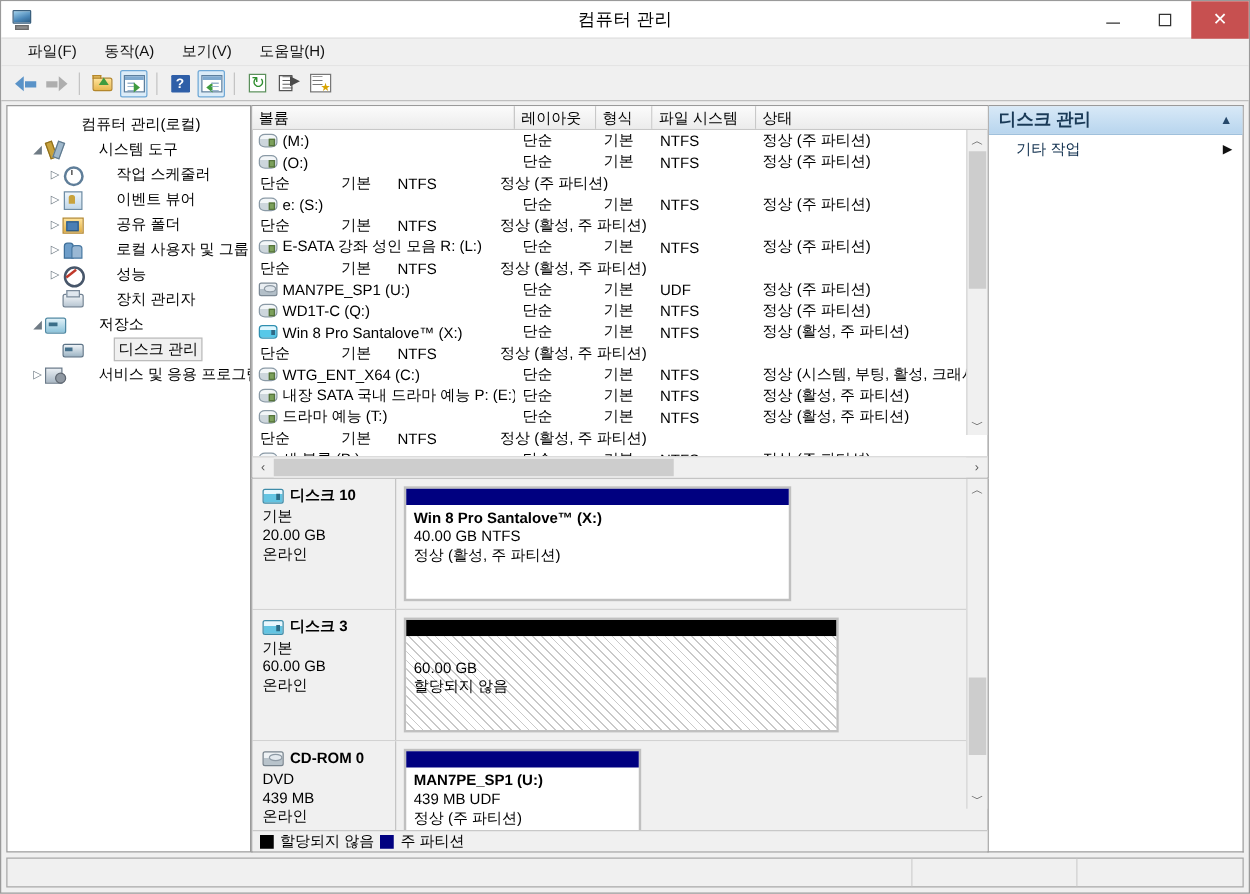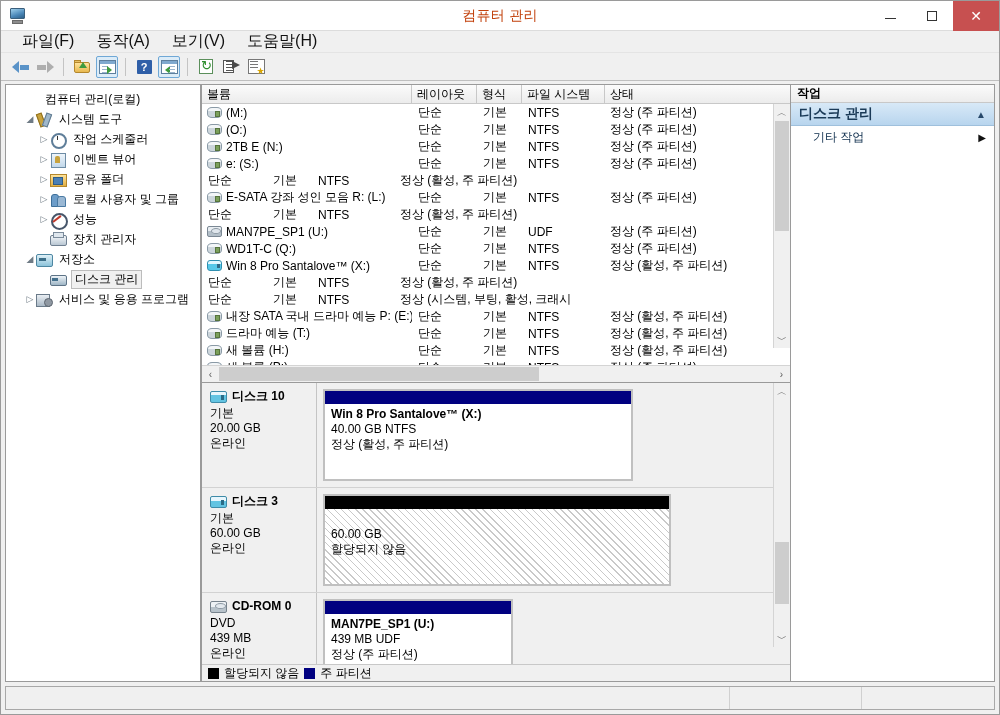--- a/index.html
+++ b/index.html
@@ -27,37 +27,37 @@
     position:absolute; left:1px; top:1px; width:15px; height:11px;
     background:linear-gradient(160deg,#9fd0ec 0%, #4a87b8 60%, #2e5f87 100%);
     border:1px solid #3a5f7d; border-radius:1px;
   }
   .title-icon .base {
     position:absolute; left:3px; top:13px; width:11px; height:4px;
     background:#8d8d8d; border:1px solid #6a6a6a;
   }
   .title-text {
     position:absolute; left:0; right:0; text-align:center;
-    font-size:14px; color:#c2410c; letter-spacing:.3px;
+    font-size:14px; color:#000000; letter-spacing:.3px;
   }
   .winbtns { margin-left:auto; display:flex; height:30px; }
   .winbtn {
     width:42px; height:30px; display:flex; align-items:center; justify-content:center;
     font-size:13px; color:#333; cursor:default;
   }
   .winbtn.close { width:46px; background:#c75050; color:#fff; font-size:14px; }
   .glyph-min { display:block; width:11px; height:1px; background:#333; margin-top:6px; }
   .glyph-max { display:block; width:10px; height:10px; border:1px solid #333; }
 
   
   .menubar {
     height:22px; background:#f0f0f0; display:flex; align-items:center;
     padding-left:10px; border-bottom:1px solid #e4e4e4;
   }
-  .menuitem { padding:2px 11px; font-size:16px; color:#111; cursor:default; }
+  .menuitem { padding:2px 11px; font-size:12px; color:#111; cursor:default; }
 
   
   .toolbar {
     height:28px; background:#f0f0f0; display:flex; align-items:center;
     padding-left:8px; gap:3px; border-bottom:1px solid #bfbfbf;
   }
   .tbbtn { width:22px; height:22px; position:relative; display:flex; align-items:center; justify-content:center; cursor:default; }
   .tbbtn.framed { border:1px solid #6fa8d6; background:#dcecf8; border-radius:2px; }
   .tbsep { width:1px; height:18px; background:#c4c4c4; margin:0 4px; }
   .ico-arrow {
@@ -113,21 +113,21 @@
   .pane { border:1px solid #9a9a9a; background:#fff; }
 
   
   .treepane { width:196px; flex:0 0 196px; overflow:hidden; padding:4px 0 0 0; background:#fff; }
   .trow { display:flex; align-items:center; height:20px; padding-left:4px; white-space:nowrap; cursor:default; font-size:12px; }
   .trow .exp {
     width:12px; flex:0 0 12px; text-align:center; font-size:9px; color:#6f7b85;
   }
   .trow .tico { width:17px; height:15px; flex:0 0 17px; margin-right:4px; position:relative; }
   .trow.selected .lbl { background:#f0f0f0; border:1px solid #bcbcbc; padding:0 3px; }
-  .lbl { padding:0 2px; }
+  .lbl { padding:0 2px;margin-left:20px; }
   .ic-tools::before{content:"";position:absolute;left:2px;top:1px;width:4px;height:12px;background:#c8a23c;transform:rotate(-20deg);border:1px solid #8e6f1f;}
   .ic-tools::after{content:"";position:absolute;left:8px;top:1px;width:4px;height:12px;background:#9fb8cc;transform:rotate(20deg);border:1px solid #607a8e;}
   .ic-clock{border-radius:50%;}
   .ic-clock::before{content:"";position:absolute;left:1px;top:1px;width:12px;height:12px;border-radius:50%;background:#fff;border:2px solid #5f7e99;}
   .ic-clock::after{content:"";position:absolute;left:7px;top:4px;width:1px;height:4px;background:#333;}
   .ic-event::before{content:"";position:absolute;left:1px;top:1px;width:13px;height:13px;background:linear-gradient(180deg,#eef5fb,#c2d8ea);border:1px solid #6d8ca5;}
   .ic-event::after{content:"";position:absolute;left:5px;top:4px;width:5px;height:7px;background:#c8a23c;border-radius:2px 2px 0 0;}
   .ic-share::before{content:"";position:absolute;left:0;top:2px;width:15px;height:11px;background:linear-gradient(180deg,#ffe39a,#e0ae43);border:1px solid #b4872c;}
   .ic-share::after{content:"";position:absolute;left:3px;top:5px;width:8px;height:6px;background:#4a7fb5;border:1px solid #2f5c87;}
   .ic-users::before{content:"";position:absolute;left:1px;top:2px;width:6px;height:11px;background:#6d9dc9;border:1px solid #3e6f99;border-radius:3px 3px 0 0;}
@@ -425,24 +425,20 @@
                 <div class="cell c-vol">
                   <span class="dico hdd"></span>
                   <span>(O:)</span>
                 </div>
                 <div class="cell c-layout">단순</div>
                 <div class="cell c-type">기본</div>
                 <div class="cell c-fs">NTFS</div>
                 <div class="cell c-status">정상 (주 파티션)</div>
               </div>
               <div class="vrow">
-                <div class="cell c-vol">
-                  <span class="dico hdd"></span>
-                  <span>2TB E (N:)</span>
-                </div>
                 <div class="cell c-layout">단순</div>
                 <div class="cell c-type">기본</div>
                 <div class="cell c-fs">NTFS</div>
                 <div class="cell c-status">정상 (주 파티션)</div>
               </div>
               <div class="vrow">
                 <div class="cell c-vol">
                   <span class="dico hdd"></span>
                   <span>e: (S:)</span>
                 </div>
@@ -503,20 +499,24 @@
                 <div class="cell c-fs">NTFS</div>
                 <div class="cell c-status">정상 (활성, 주 파티션)</div>
               </div>
               <div class="vrow">
                 <div class="cell c-layout">단순</div>
                 <div class="cell c-type">기본</div>
                 <div class="cell c-fs">NTFS</div>
                 <div class="cell c-status">정상 (활성, 주 파티션)</div>
               </div>
               <div class="vrow">
+                <div class="cell c-vol">
+                  <span class="dico hdd"></span>
+                  <span>WTG_ENT_X64 (C:)</span>
+                </div>
                 <div class="cell c-layout">단순</div>
                 <div class="cell c-type">기본</div>
                 <div class="cell c-fs">NTFS</div>
                 <div class="cell c-status">정상 (시스템, 부팅, 활성, 크래시</div>
               </div>
               <div class="vrow">
                 <div class="cell c-vol">
                   <span class="dico hdd"></span>
                   <span>내장 SATA 국내 드라마 예능 P: (E:)</span>
                 </div>
@@ -529,24 +529,20 @@
                 <div class="cell c-vol">
                   <span class="dico hdd"></span>
                   <span>드라마 예능 (T:)</span>
                 </div>
                 <div class="cell c-layout">단순</div>
                 <div class="cell c-type">기본</div>
                 <div class="cell c-fs">NTFS</div>
                 <div class="cell c-status">정상 (활성, 주 파티션)</div>
               </div>
               <div class="vrow">
-                <div class="cell c-vol">
-                  <span class="dico hdd"></span>
-                  <span>새 볼륨 (H:)</span>
-                </div>
                 <div class="cell c-layout">단순</div>
                 <div class="cell c-type">기본</div>
                 <div class="cell c-fs">NTFS</div>
                 <div class="cell c-status">정상 (활성, 주 파티션)</div>
               </div>
               <div class="vrow">
                 <div class="cell c-vol">
                   <span class="dico hdd"></span>
                   <span>새 볼륨 (P:)</span>
                 </div>
@@ -651,21 +647,20 @@
             <span class="sw" style="background: rgb(0, 0, 0);"></span>
             <span>할당되지 않음</span>
             <span class="sw" style="background: rgb(0, 0, 128);"></span>
             <span>주 파티션</span>
           </div>
       </div>
 
     </div>
 
     <div class="actions">
-      <div class="act-header">작업</div>
       <div class="act-title">
         <span>디스크 관리</span>
         <span class="caret">▲</span>
       </div>
       <div class="act-item">
         <span>기타 작업</span>
         <span class="caret">▶</span>
       </div>
     </div>
 

